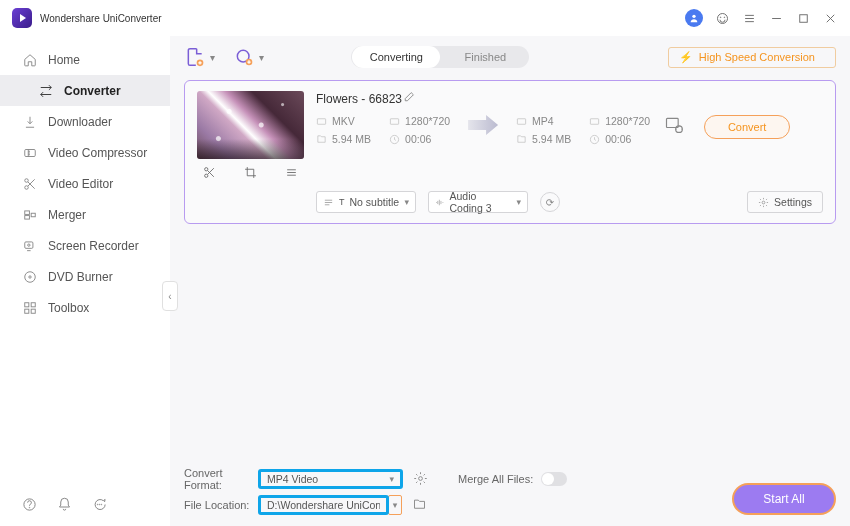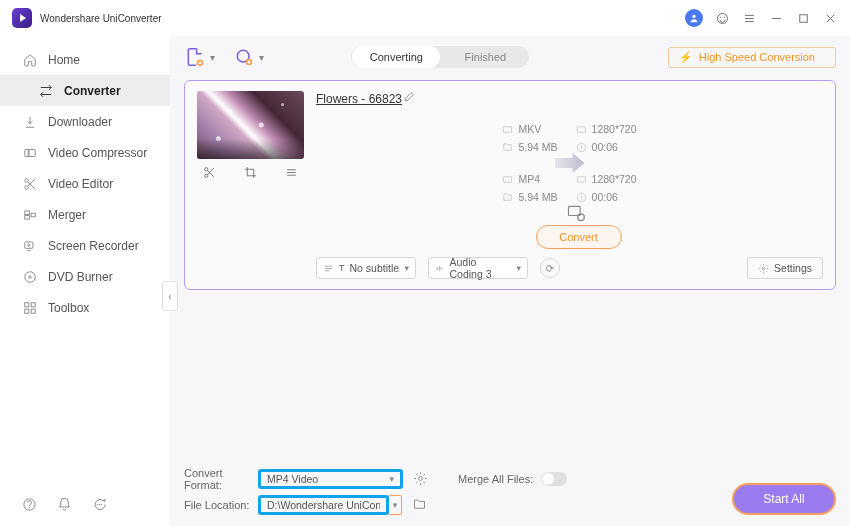--- a/index.html
+++ b/index.html
@@ -40,23 +40,23 @@
 
 .card { margin-top:12px; border:1px solid #b89bf0; border-radius:6px; padding:10px 12px; background:#fafafb; }
 .card-row1 { display:flex; }
 .thumb { width:107px; height:68px; border-radius:3px; background: linear-gradient(45deg, #6b4a5a 0%, #9b7aa5 20%, #d0a8c5 40%, #fff 45%, #c590b8 55%, #452838 70%, #6b4a5a 100%); position:relative; overflow:hidden;}
 .thumb::before { content:""; position:absolute; inset:0; background: radial-gradient(circle at 30% 30%, rgba(255,255,255,0.8) 2px, transparent 3px), radial-gradient(circle at 60% 50%, rgba(255,255,255,0.7) 2px, transparent 3px), radial-gradient(circle at 80% 20%, rgba(255,255,255,0.6) 1px, transparent 2px), radial-gradient(circle at 20% 70%, rgba(255,255,255,0.7) 2px, transparent 3px); }
 .thumb::after { content:""; position:absolute; left:0; right:0; bottom:0; height:30%; background: linear-gradient(transparent, rgba(20,10,15,0.6)); }
 .thumb-actions { display:flex; gap:28px; justify-content:center; margin-top:6px; width:107px;}
 .thumb-actions svg { width:13px; height:13px; stroke:#666; fill:none; stroke-width:1.6;}
 
 .meta { margin-left:12px; flex:1; }
-.filename { font-size:12px; color:#333; display:flex; align-items:center; margin-bottom:16px;text-decoration:underline;}
+.filename { font-size:12px; color:#333; display:flex; align-items:center; margin-bottom:8px;}
 .filename svg { width:13px; height:13px; stroke:#888; fill:none; stroke-width:1.7;}
-.specs { display:flex; align-items:center;flex-direction:column; }
+.specs { display:flex; align-items:flex-start; }
 .speccol { display:grid; grid-template-columns: auto auto; gap:6px 18px; font-size:10.5px; color:#888;}
 .speccol .cell { display:flex; align-items:center; gap:5px;}
 .speccol .cell svg { width:11px; height:11px; stroke:#bbb; fill:none; stroke-width:1.5;}
 .arrow { width:30px; height:20px; margin:0 18px; background: linear-gradient(90deg, rgba(180,180,200,0.3), rgba(160,160,190,0.7)); clip-path: polygon(0 25%, 60% 25%, 60% 0, 100% 50%, 60% 100%, 60% 75%, 0 75%);}
 .format-gear { margin-left:14px; width:22px; height:22px; }
 .format-gear svg { width:20px; height:20px; stroke:#888; fill:none; stroke-width:1.4;}
 .convert-btn { margin-left:18px; width:86px; height:24px; border:1px solid #f5a05a; background:#fdf6f0; color:#f5941f; border-radius:12px; font-size:11px; display:flex; align-items:center; justify-content:center;}
 
 .card-row2 { display:flex; align-items:center; gap:12px; margin-top:8px; padding-left:119px;}
 .subsel, .audiosel { height:22px; border:1px solid #d5d5d8; border-radius:3px; background:#fff; font-size:10.5px; color:#555; display:flex; align-items:center; padding:0 6px; gap:5px;}

